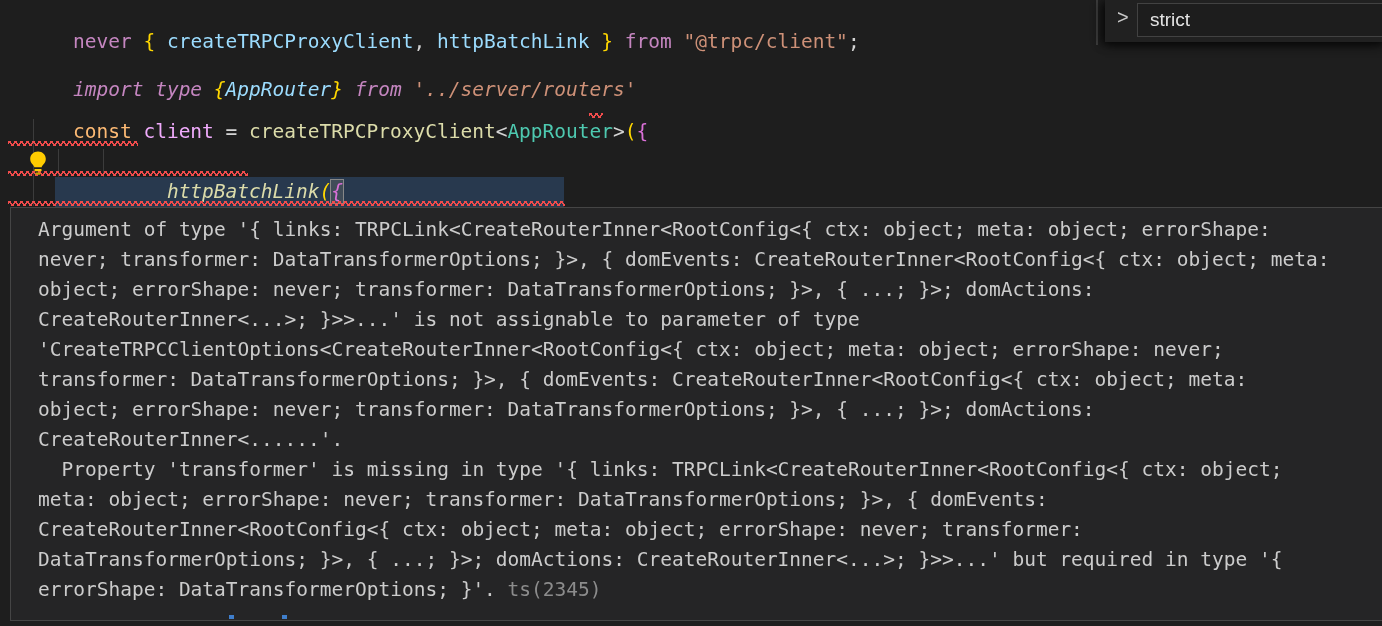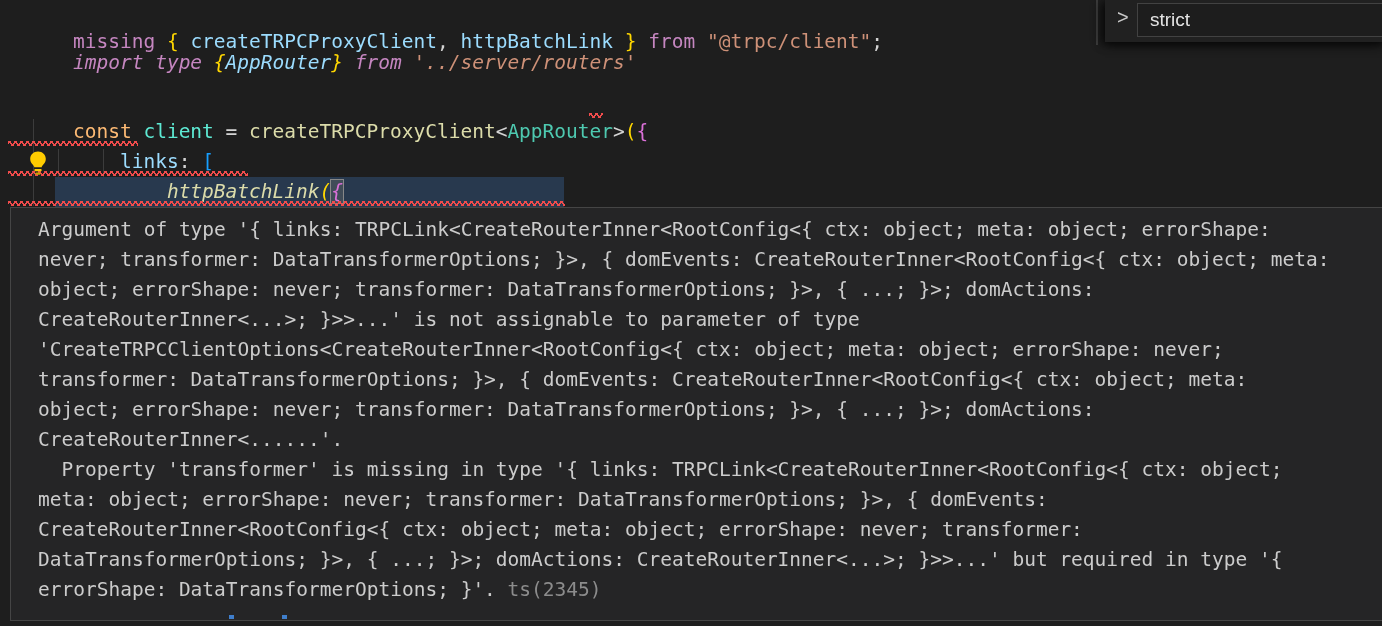--- a/index.html
+++ b/index.html
@@ -1,20 +1,20 @@
 <!DOCTYPE html>
 <html><head>
 <meta charset="utf-8">
 <style>
   html,body{margin:0;padding:0;background:#1e1e1e;}
   #screen{position:relative;width:1382px;height:626px;background:#1e1e1e;overflow:hidden;
           font-family:"DejaVu Sans Mono",monospace;}
   
   .code-line{position:absolute;left:26px;white-space:pre;font-size:19.5px;line-height:30px;height:30px;color:#d4d4d4;z-index:3;}
-  .kw{color:#C586C0}.kw2{color:#fdba74}.vb{color:#9CDCFE}.vc{color:#5eead4}
+  .kw{color:#C586C0}.kw2{color:#fdba74}.vb{color:#9CDCFE}.vc{color:#f0abfc}
   .pl{color:#D4D4D4}.fn{color:#DCDCAA}.ty{color:#4EC9B0}.str{color:#CE9178}
   .b1{color:#FFD700}.b2{color:#DA70D8}.b3{color:#179FFF}
   .match{outline:1px solid #888;background:rgba(95,99,102,.45);}
   .indent-guide{position:absolute;width:1px;background:#3c3c3c;z-index:1;}
   .guide-active{background:#5a5a5a;}
   .line-highlight{position:absolute;background:#28394e;z-index:2;}
   .squiggle{position:absolute;height:5px;z-index:4;
     background-image:
       linear-gradient(45deg,transparent 42%,#f14c4c 42%,#f14c4c 60%,transparent 60%),
       linear-gradient(-45deg,transparent 42%,#f14c4c 42%,#f14c4c 60%,transparent 60%);
@@ -43,34 +43,31 @@
 <div id="screen">
 
   <div class="indent-guide" style="left:33px;top:119px;height:87px;"></div>
   <div class="indent-guide" style="left:58px;top:149px;height:57px;"></div>
   <div class="indent-guide" style="left:103px;top:149px;height:57px;"></div>
   <div class="indent-guide guide-active" style="left:150px;top:179px;height:27px;"></div>
 
   <div class="line-highlight" style="left:55px;top:177px;width:509px;height:30px;"></div>
 
   <div class="code-line" style="top:-3px;">
-    <span class="kw">missing </span><span class="b1">{ </span><span class="vb">createTRPCProxyClient</span><span class="pl">, </span><span class="vb">httpBatchLink</span><span class="b1"> }</span><span class="kw"> from </span><span class="str">"@trpc/client"</span><span class="pl">;</span>
+    <span class="kw">never </span><span class="b1">{ </span><span class="vb">createTRPCProxyClient</span><span class="pl">, </span><span class="vb">httpBatchLink</span><span class="b1"> }</span><span class="kw"> from </span><span class="str">"@trpc/client"</span><span class="pl">;</span>
   </div>
 
-  <div class="code-line" style="top:18px;font-style:italic;">
+  <div class="code-line" style="top:45px;font-style:italic;">
     <span class="kw">import type </span><span class="b1">{</span><span class="vb">AppRouter</span><span class="b1">}</span><span class="kw"> from </span><span class="str">'../server/routers'</span>
   </div>
 
   <div class="code-line" style="top:87px;">
     <span class="kw2">const</span><span class="vc"> client </span><span class="pl">= </span><span class="fn">createTRPCProxyClient</span><span class="pl">&lt;</span><span class="ty">AppRouter</span><span class="pl">&gt;</span><span class="b1">(</span><span class="b2">{</span>
   </div>
 
-  <div class="code-line" style="top:117px;">
-    <span class="pl">    </span><span class="vb">links</span><span class="pl">: </span><span class="b3">[</span>
-  </div>
 
   <div class="code-line" style="top:147px;font-style:italic;">
     <span class="pl">        </span><span class="fn">httpBatchLink</span><span class="b1">(</span><span class="b2 match">{</span>
   </div>
 
   <div class="code-line" style="top:177px;">
     <span class="pl">            </span><span class="vb">url</span><span class="pl">: </span><span class="str">'http://localhost:8080/trpc'</span>
   </div>
 
   <div class="squiggle" style="left:589px;top:113px;width:14px;"></div>

